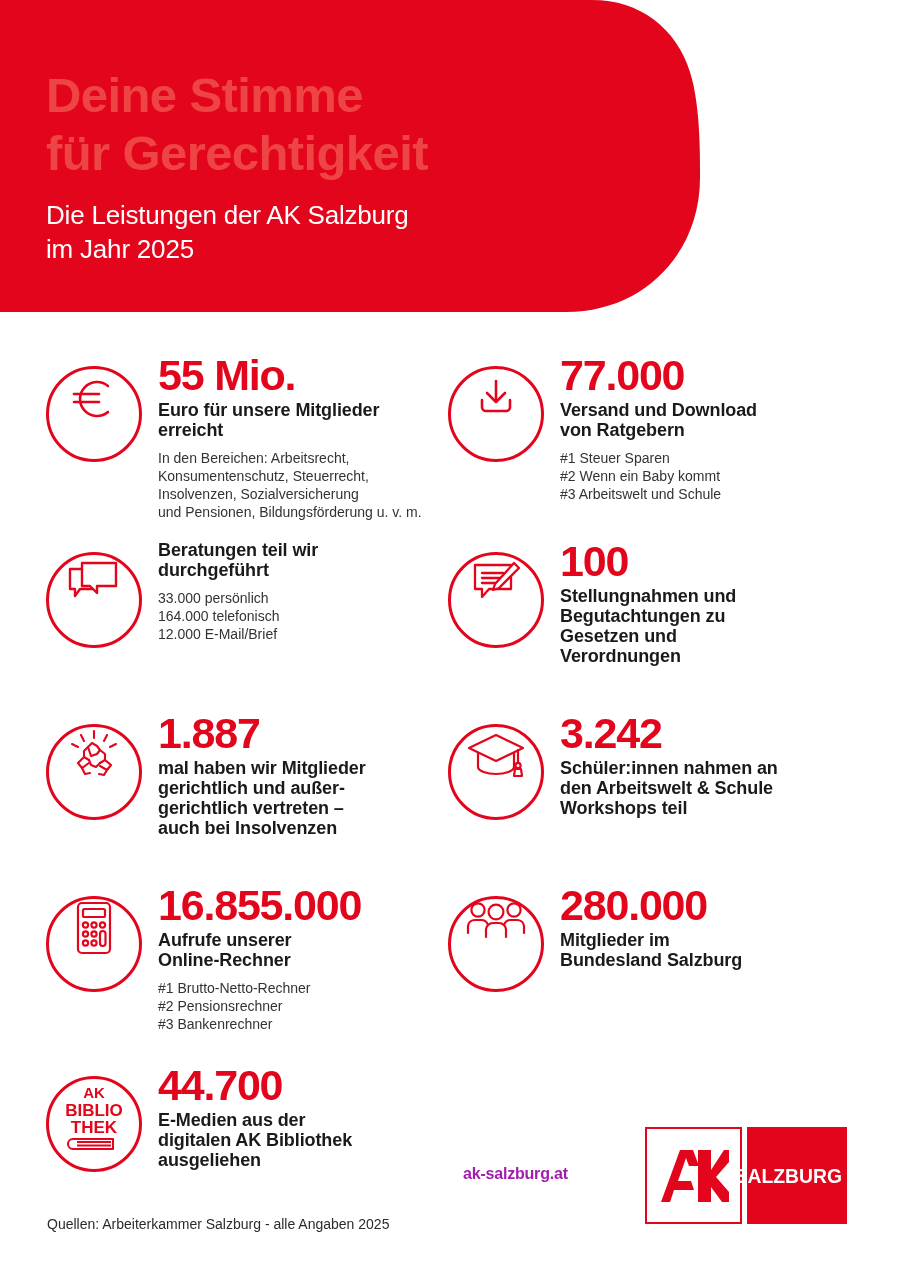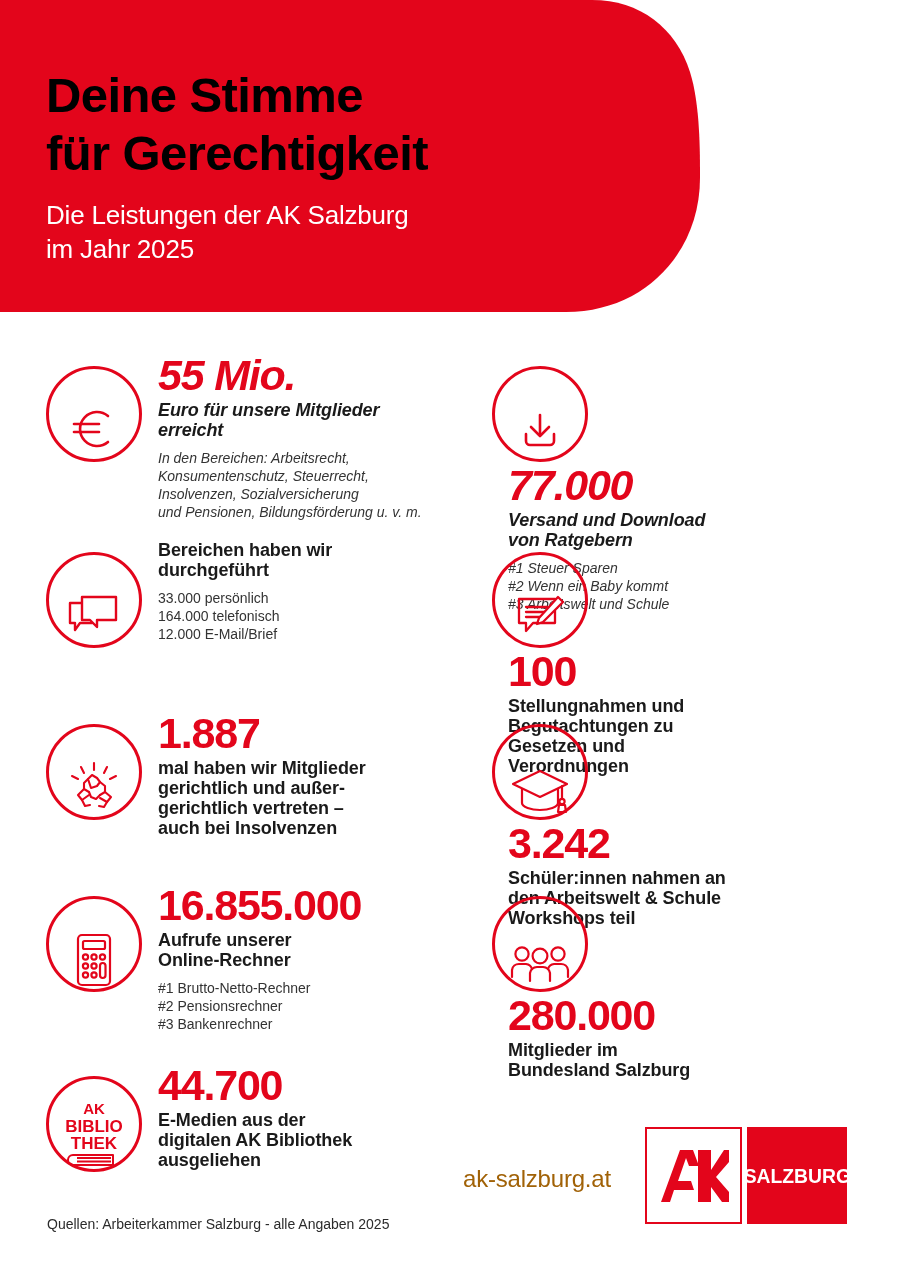--- a/index.html
+++ b/index.html
@@ -30,21 +30,21 @@
     height: 312px;
     display: block;
   }
   #header-text-wrap {
     position: absolute;
     left: 46px;
     top: 66px;
     width: 560px;
   }
   #headline {
-    color: #000000;
+    color: #ef4444;
     font-weight: bold;
     font-size: 49px;
     line-height: 58px;
     letter-spacing: -0.6px;
     margin: 0;
     white-space: pre-line;
   }
   #subline {
     color: #ffffff;
     font-weight: normal;
@@ -65,31 +65,31 @@
   .stat-row {
     position: relative;
     width: 900px;
   }
   .stat-item {
     position: absolute;
     display: flex;
     align-items: flex-start;
   }
   .stat-item.col-left  { left: 46px; }
-  .stat-item.col-right { left: 492px; flex-direction: column; }
+  .stat-item.col-right { left: 448px; }
 
   .icon-circle {
     width: 96px;
     height: 96px;
     flex: 0 0 96px;
     border: 3px solid #e3051b;
     border-radius: 50%;
     box-sizing: border-box;
     display: flex;
-    align-items: flex-end;
+    align-items: flex-start;
     justify-content: center;
     margin-top: 14px;
   }
   .icon-circle svg { display: block; }
 
   .stat-body {
     margin-left: 16px;
     padding-top: 0px;
   }
   .stat-number {
@@ -117,23 +117,23 @@
     line-height: 18px;
     margin: 9px 0 0 0;
     white-space: pre-line;
   }
 
   
   #footer-url {
     position: absolute;
     left: 463px;
     top: 1165px;
-    color: #a16207;
-    font-weight: normal;
-    font-size: 24px;
+    color: #a21caf;
+    font-weight: bold;
+    font-size: 16px;
     letter-spacing: -0.2px;
   }
   #ak-logo {
     position: absolute;
     left: 645px;
     top: 1127px;
     display: flex;
     align-items: stretch;
   }
   #ak-logo-mark {
@@ -145,21 +145,21 @@
     display: flex;
     align-items: center;
     justify-content: center;
   }
   #ak-logo-word {
     width: 100px;
     height: 97px;
     background: #e3051b;
     display: flex;
     align-items: center;
-    justify-content: center;
+    justify-content: flex-end;
     margin-left: 5px;
   }
   #ak-logo-word span {
     color: #ffffff;
     font-weight: bold;
     font-size: 21px;
     letter-spacing: 0px;
     transform: scaleX(0.92);
   }
   #sources-note {
@@ -181,21 +181,21 @@
   <div id="header-text-wrap">
     <h1 id="headline">Deine Stimme
 für Gerechtigkeit</h1>
     <p id="subline">Die Leistungen der AK Salzburg
 im Jahr 2025</p>
   </div>
 </div>
 
 <div id="stats-grid">
 
-  <div class="stat-row" style="height:186px;font-style:italic;">
+  <div class="stat-row" style="height:186px;">
     <div class="stat-item col-left">
       <div class="icon-circle">
         <svg width="60" height="60" viewBox="0 0 60 60" fill="none" stroke="#e3051b" stroke-width="2.6" stroke-linecap="round">
           <path d="M44 17 A17 17 0 1 0 44 43"></path>
           <line x1="10" y1="25" x2="35" y2="25"></line>
           <line x1="10" y1="33" x2="35" y2="33"></line>
         </svg>
       </div>
       <div class="stat-body">
         <div class="stat-number">55 Mio.</div>
@@ -229,21 +229,21 @@
 
   <div class="stat-row" style="height:172px;">
     <div class="stat-item col-left">
       <div class="icon-circle">
         <svg width="60" height="56" viewBox="0 0 60 56" fill="none" stroke="#e3051b" stroke-width="2.4" stroke-linejoin="round">
           <path d="M6 14 L28 14 L28 34 L16 34 L11 41 L11 34 L6 34 Z"></path>
           <path d="M18 8 L52 8 L52 31 L33 31 L33 38 L26 31 L18 31 Z" fill="#ffffff"></path>
         </svg>
       </div>
       <div class="stat-body">
-        <div class="stat-label">Bereichen haben wir
+        <div class="stat-label">Beratungen teil wir
 durchgeführt</div>
         <div class="stat-detail">33.000 persönlich
 164.000 telefonisch
 12.000 E-Mail/Brief</div>
       </div>
     </div>
 
     <div class="stat-item col-right">
       <div class="icon-circle">
         <svg width="58" height="56" viewBox="0 0 58 56" fill="none" stroke="#e3051b" stroke-width="2.3" stroke-linejoin="round" stroke-linecap="round">

